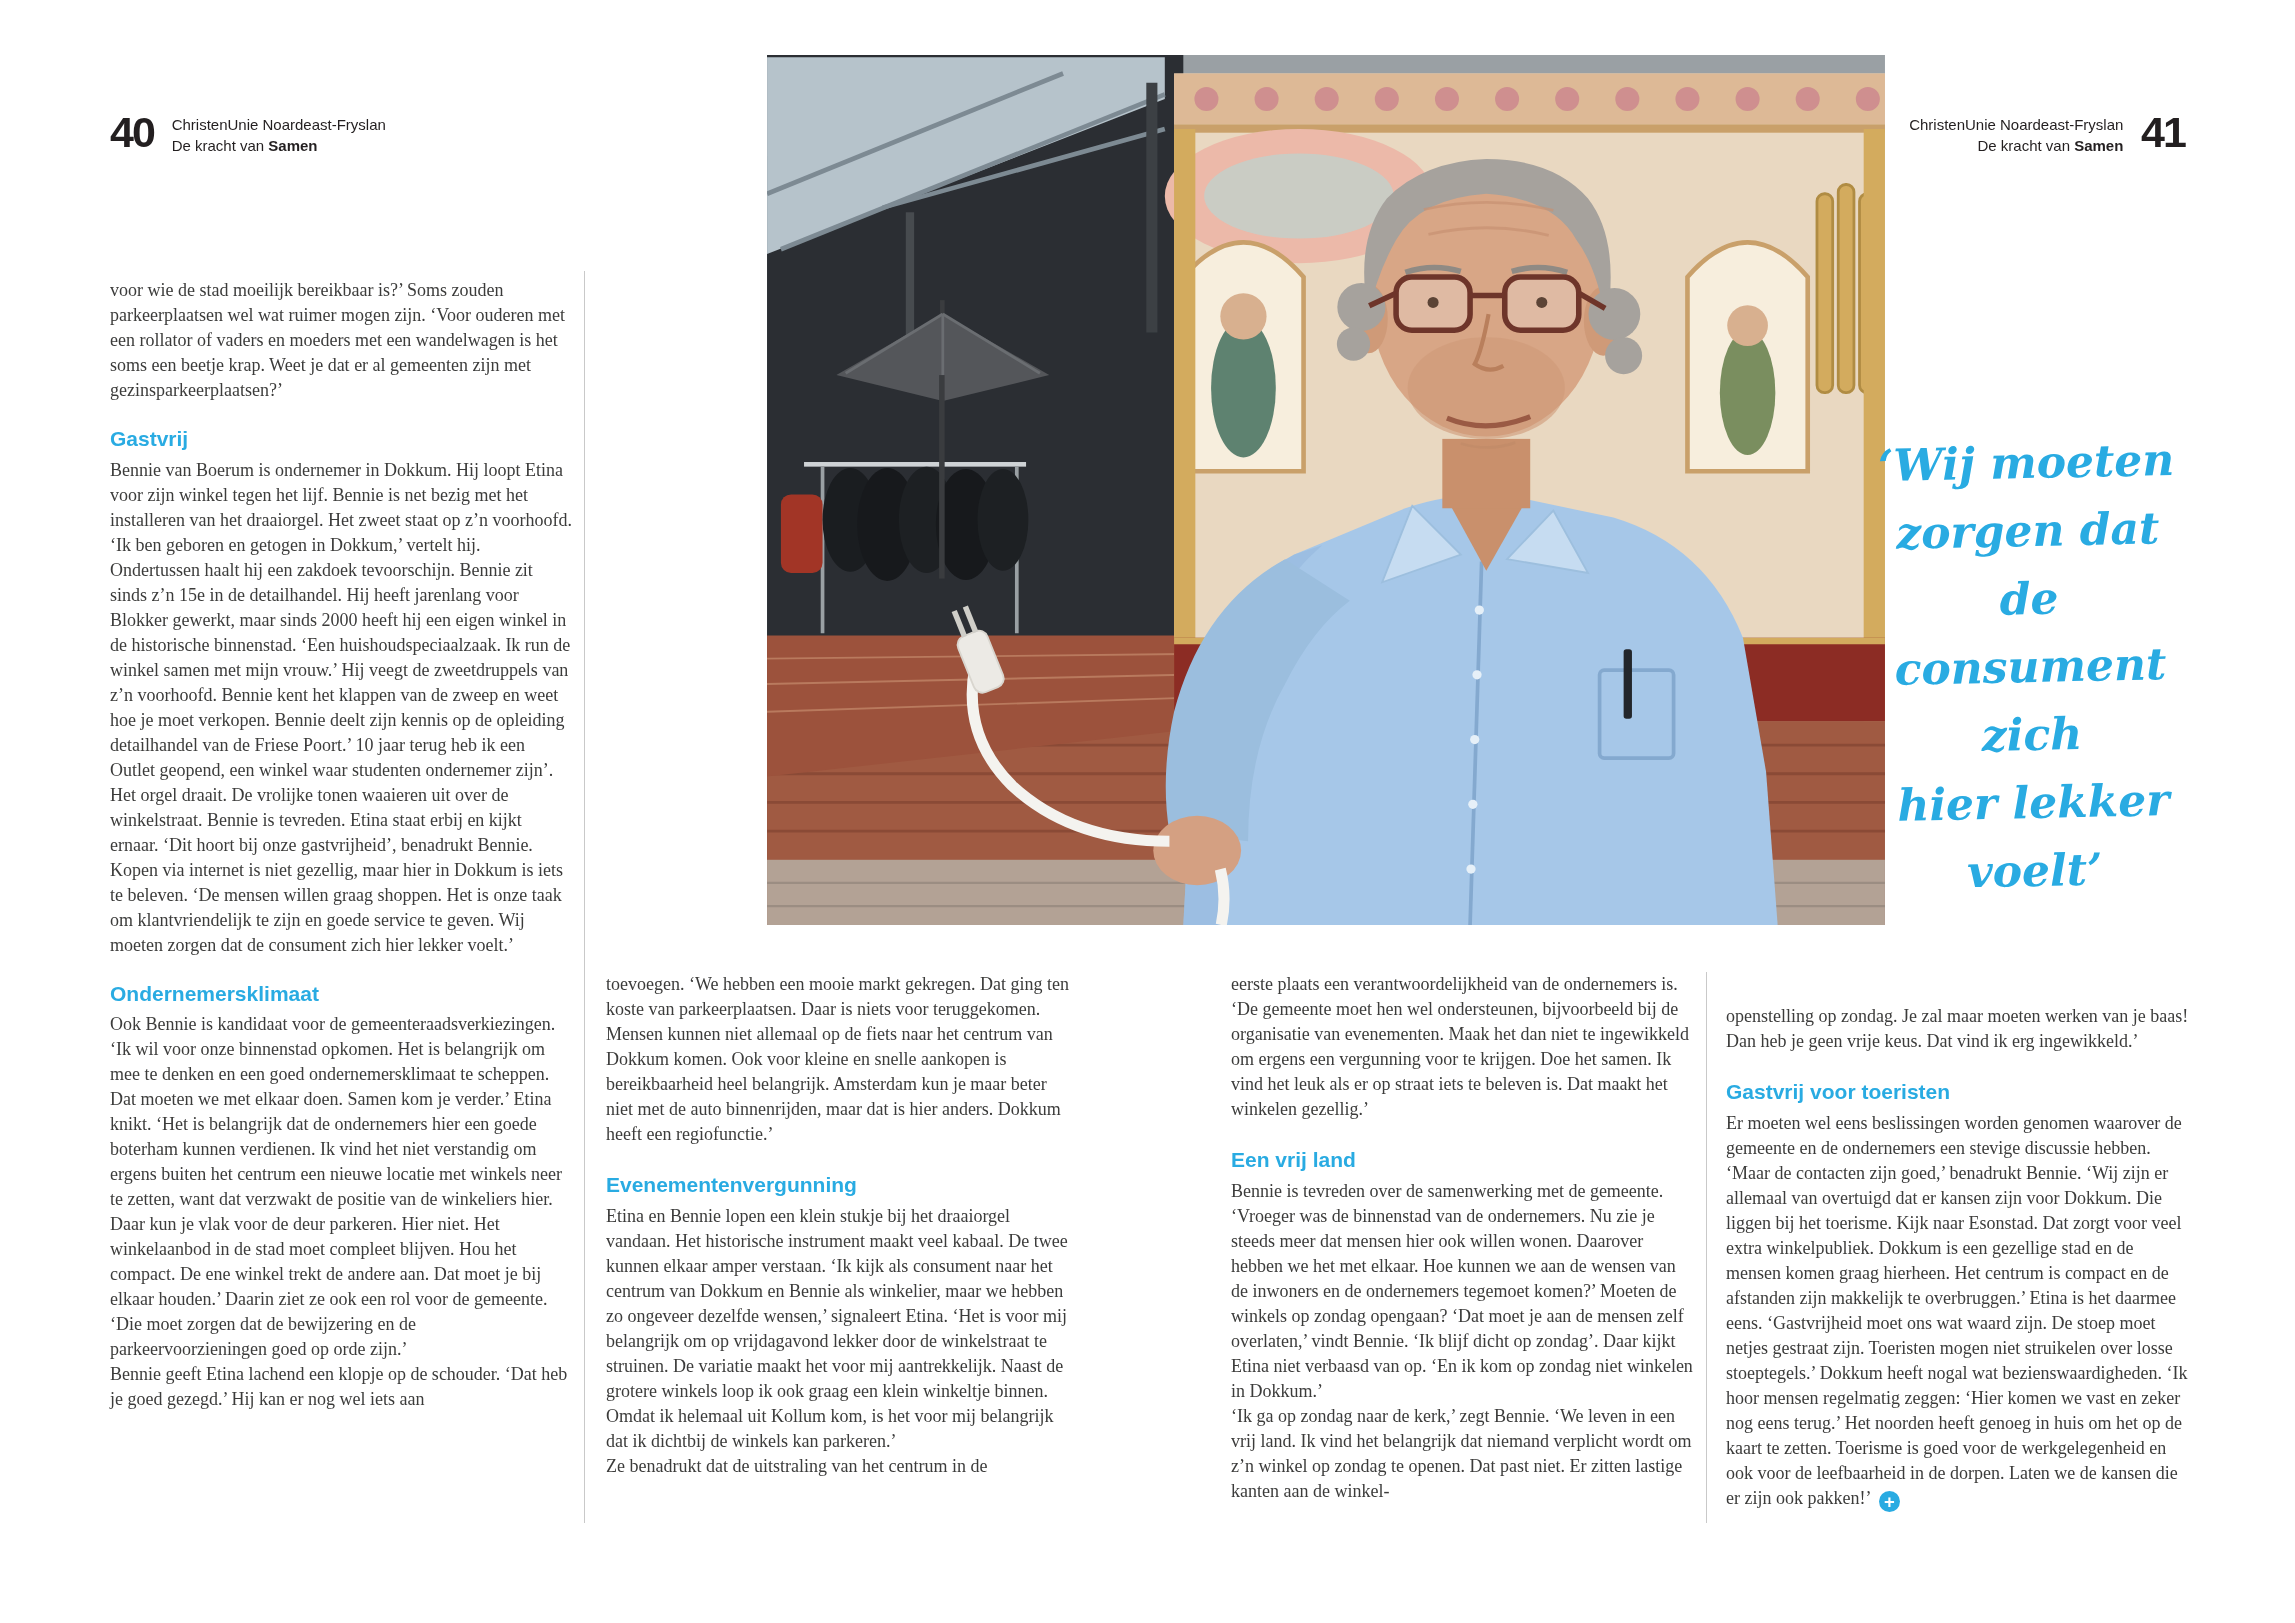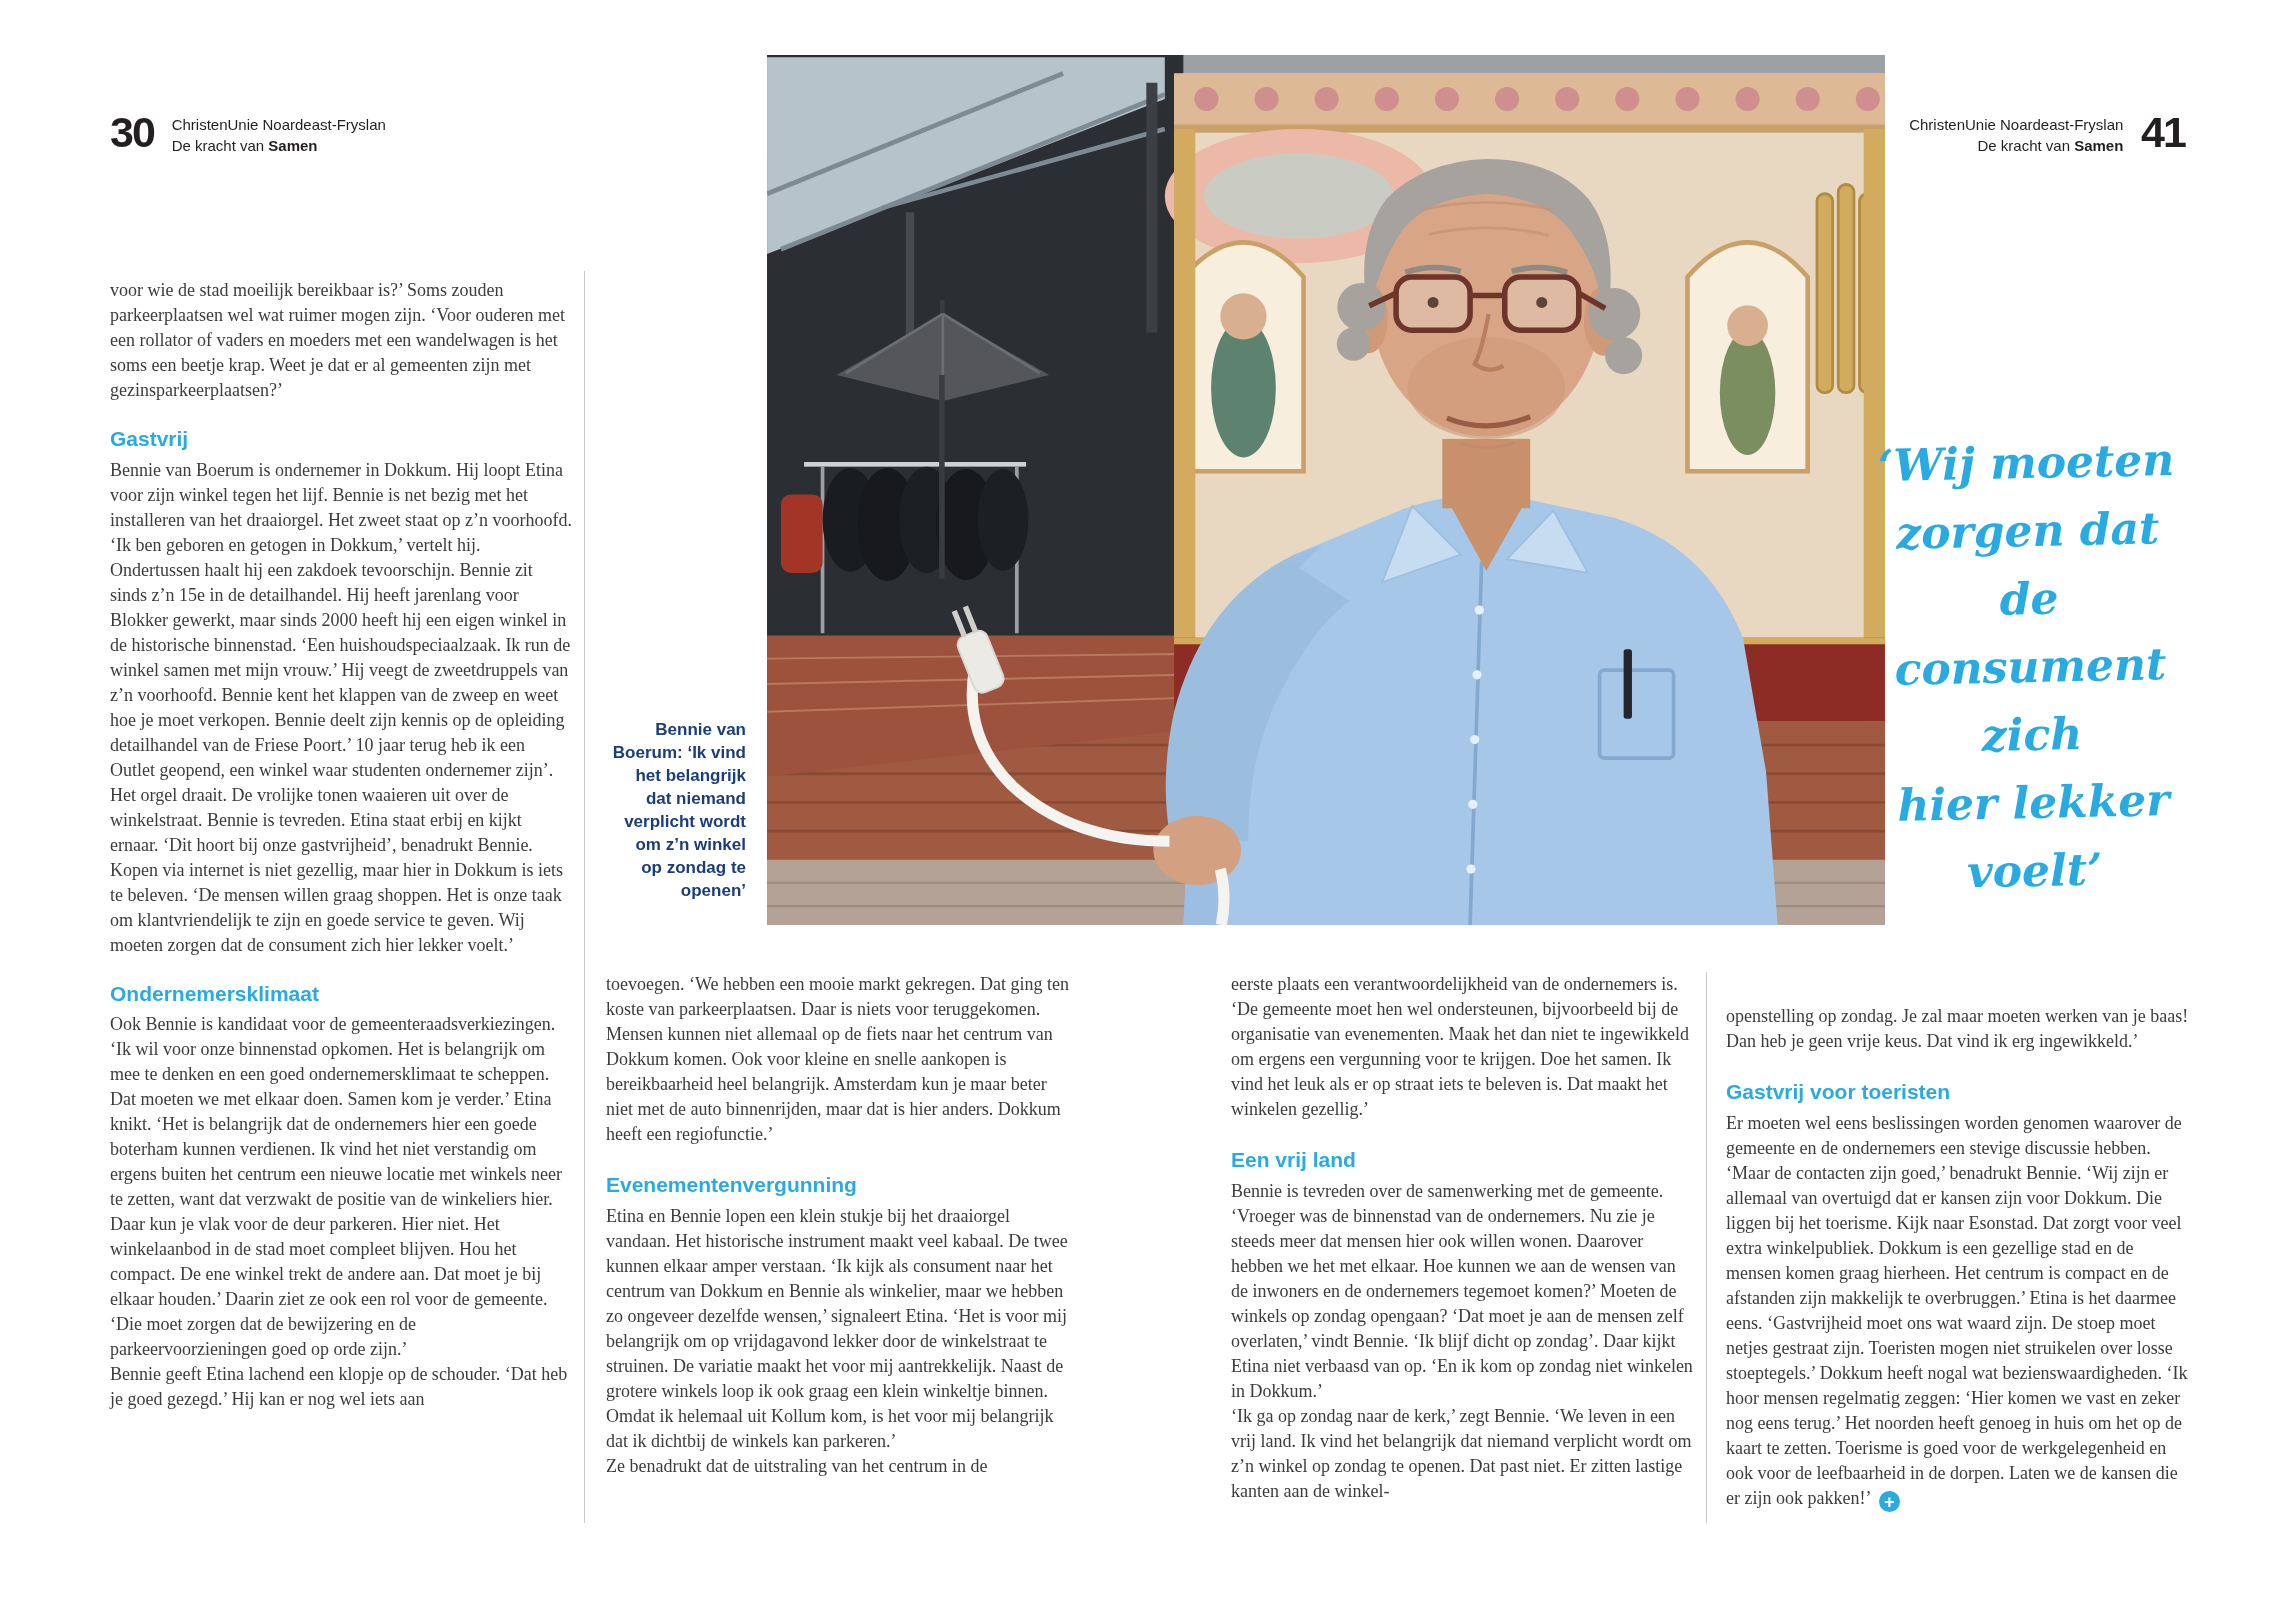--- a/index.html
+++ b/index.html
@@ -39,21 +39,21 @@
             color:#ffffff;font-family:"Liberation Sans",sans-serif;font-weight:bold;font-size:18.5px;
             line-height:21px;align-items:center;justify-content:center;margin-left:7.4px;
             vertical-align:-4.2px;}
 </style>
 </head>
 <body>
 
 <div class="page">
 
   <div class="hdr hdr-left">
-    <div class="page-num">30</div>
+    <div class="page-num">40</div>
     <div class="brand">
       <div>ChristenUnie Noardeast-Fryslan</div>
       <div><span>De kracht van </span><span class="bold-part">Samen</span></div>
     </div>
   </div>
 
   <div class="hdr hdr-right">
     <div class="brand">
       <div>ChristenUnie Noardeast-Fryslan</div>
       <div><span>De kracht van </span><span class="bold-part">Samen</span></div>
@@ -207,30 +207,20 @@
       <path d="M 450 1320 Q 420 1470 530 1580 Q 660 1700 870 1700" stroke="#f4f3ef" stroke-width="24" fill="none"></path>
       <path d="M 980 1760 Q 995 1820 982 1881" stroke="#f4f3ef" stroke-width="24" fill="none"></path>
       <g transform="translate(445,1270) rotate(-22)">
         <rect x="-34" y="-20" width="68" height="130" rx="20" fill="#eceae5" stroke="#d9d6cf" stroke-width="4"></rect>
         <rect x="-18" y="-78" width="12" height="60" fill="#cfcec8"></rect>
         <rect x="8" y="-78" width="12" height="60" fill="#cfcec8"></rect>
       </g>
     </g>
   </svg>
 
-  <div class="caption">
-      <div>Bennie van</div>
-      <div>Boerum: ‘Ik vind</div>
-      <div>het belangrijk</div>
-      <div>dat niemand</div>
-      <div>verplicht wordt</div>
-      <div>om z’n winkel</div>
-      <div>op zondag te</div>
-      <div>openen’</div>
-    </div>
 
   <div class="pullquote">
       <div>‘Wij moeten</div>
       <div>zorgen dat de</div>
       <div>consument zich</div>
       <div>hier lekker voelt’</div>
     </div>
 
   <div class="vline" id="vline1"></div>
   <div class="vline" id="vline2"></div>

